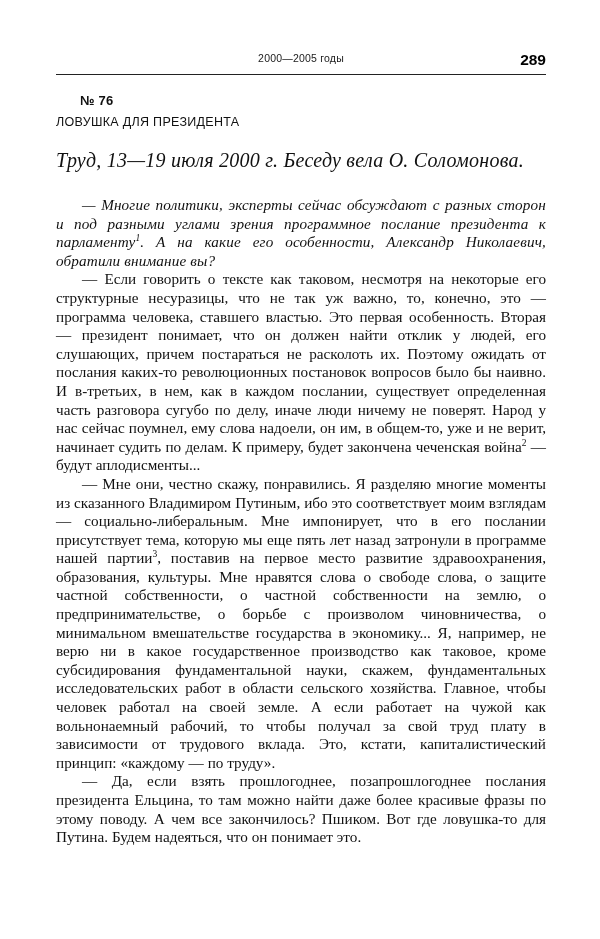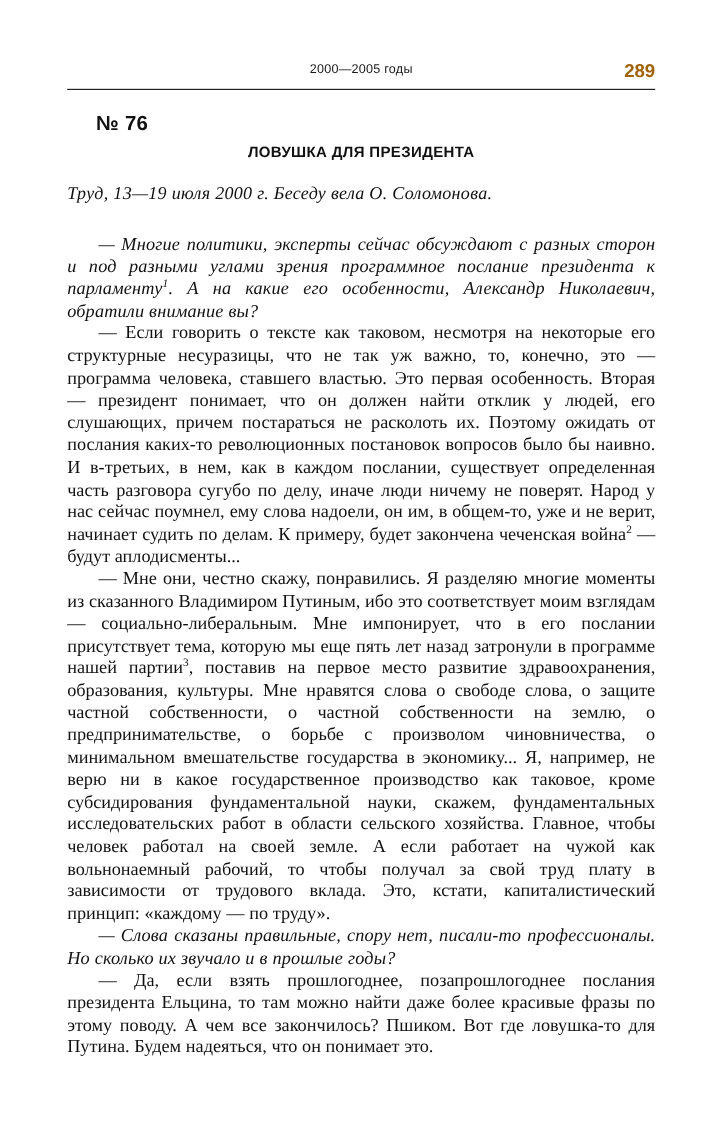--- a/index.html
+++ b/index.html
@@ -47,49 +47,48 @@
     white-space: nowrap;
     font-size: 10.5px;
     letter-spacing: 0.2px;
     color: #1a1a1a;
   }
   .runhead-folio {
     position: absolute;
     right: 0;
     font-size: 15.5px;
     font-weight: bold;
-    color: #a16207;
+    color: #000000;
     line-height: 1;
   }
   .rule {
     border: 0;
     border-top: 1.6px solid #222;
     margin: 4px 0 0 0;
     width: 100%;
   }
 
   
   .doc-number {
     font-family: "Liberation Sans", "DejaVu Sans", sans-serif;
     font-weight: bold;
-    font-size: 17px;
+    font-size: 13px;
     margin: 18px 0 0 24px;
     letter-spacing: 0.2px;
   }
   .doc-title {
     font-family: "Liberation Sans", "DejaVu Sans", sans-serif;
-    font-weight: bold;
+    font-weight: normal;
     font-size: 12.5px;
     margin: 7px 0 0 0;
     letter-spacing: 0.3px;
-    text-align: center;
   }
   .source-line {
     font-style: italic;
-    font-size: 15px;
+    font-size: 20px;
     margin: 20px 0 0 0;
     letter-spacing: 0.25px;
   }
 
   
   .body-block {
     margin-top: 16px;
   }
   p.para {
     margin: 0;
@@ -128,18 +127,17 @@
     <div class="doc-number">№ 76</div>
 
     <div class="doc-title">ЛОВУШКА ДЛЯ ПРЕЗИДЕНТА</div>
 
     <div class="source-line">Труд, 13—19 июля 2000 г. Беседу вела О. Соломонова.</div>
 
     <div class="body-block" id="body-block">
         <p class="para q gap-top"><span>— Многие политики, эксперты сейчас обсуждают с разных сторон и под разными углами зрения программное послание президента к парламенту</span><sup>1</sup><span>. А на какие его особенности, Александр Николаевич, обратили внимание вы?</span></p>
         <p class="para"><span>— Если говорить о тексте как таковом, несмотря на некоторые его структурные несуразицы, что не так уж важно, то, конечно, это — программа человека, ставшего властью. Это первая особенность. Вторая — президент понимает, что он должен найти отклик у людей, его слушающих, причем постараться не расколоть их. Поэтому ожидать от послания каких-то революционных постановок вопросов было бы наивно. И в-третьих, в нем, как в каждом послании, существует определенная часть разговора сугубо по делу, иначе люди ничему не поверят. Народ у нас сейчас поумнел, ему слова надоели, он им, в общем-то, уже и не верит, начинает судить по делам. К примеру, будет закончена чеченская война</span><sup>2</sup><span> — будут аплодисменты...</span></p>
         <p class="para"><span>— Мне они, честно скажу, понравились. Я разделяю многие моменты из сказанного Владимиром Путиным, ибо это соответствует моим взглядам — социально-либеральным. Мне импонирует, что в его послании присутствует тема, которую мы еще пять лет назад затронули в программе нашей партии</span><sup>3</sup><span>, поставив на первое место развитие здравоохранения, образования, культуры. Мне нравятся слова о свободе слова, о защите частной собственности, о частной собственности на землю, о предпринимательстве, о борьбе с произволом чиновничества, о минимальном вмешательстве государства в экономику... Я, например, не верю ни в какое государственное производство как таковое, кроме субсидирования фундаментальной науки, скажем, фундаментальных исследовательских работ в области сельского хозяйства. Главное, чтобы человек работал на своей земле. А если работает на чужой как вольнонаемный рабочий, то чтобы получал за свой труд плату в зависимости от трудового вклада. Это, кстати, капиталистический принцип: «каждому — по труду».</span></p>
-        <p class="para q"><span>— Слова сказаны правильные, спору нет, писали-то профессионалы. Но сколько их звучало и в прошлые годы?</span></p>
         <p class="para"><span>— Да, если взять прошлогоднее, позапрошлогоднее послания президента Ельцина, то там можно найти даже более красивые фразы по этому поводу. А чем все закончилось? Пшиком. Вот где ловушка-то для Путина. Будем надеяться, что он понимает это.</span></p>
       </div>
 
   </div>
 </div>
 
 </body></html>

